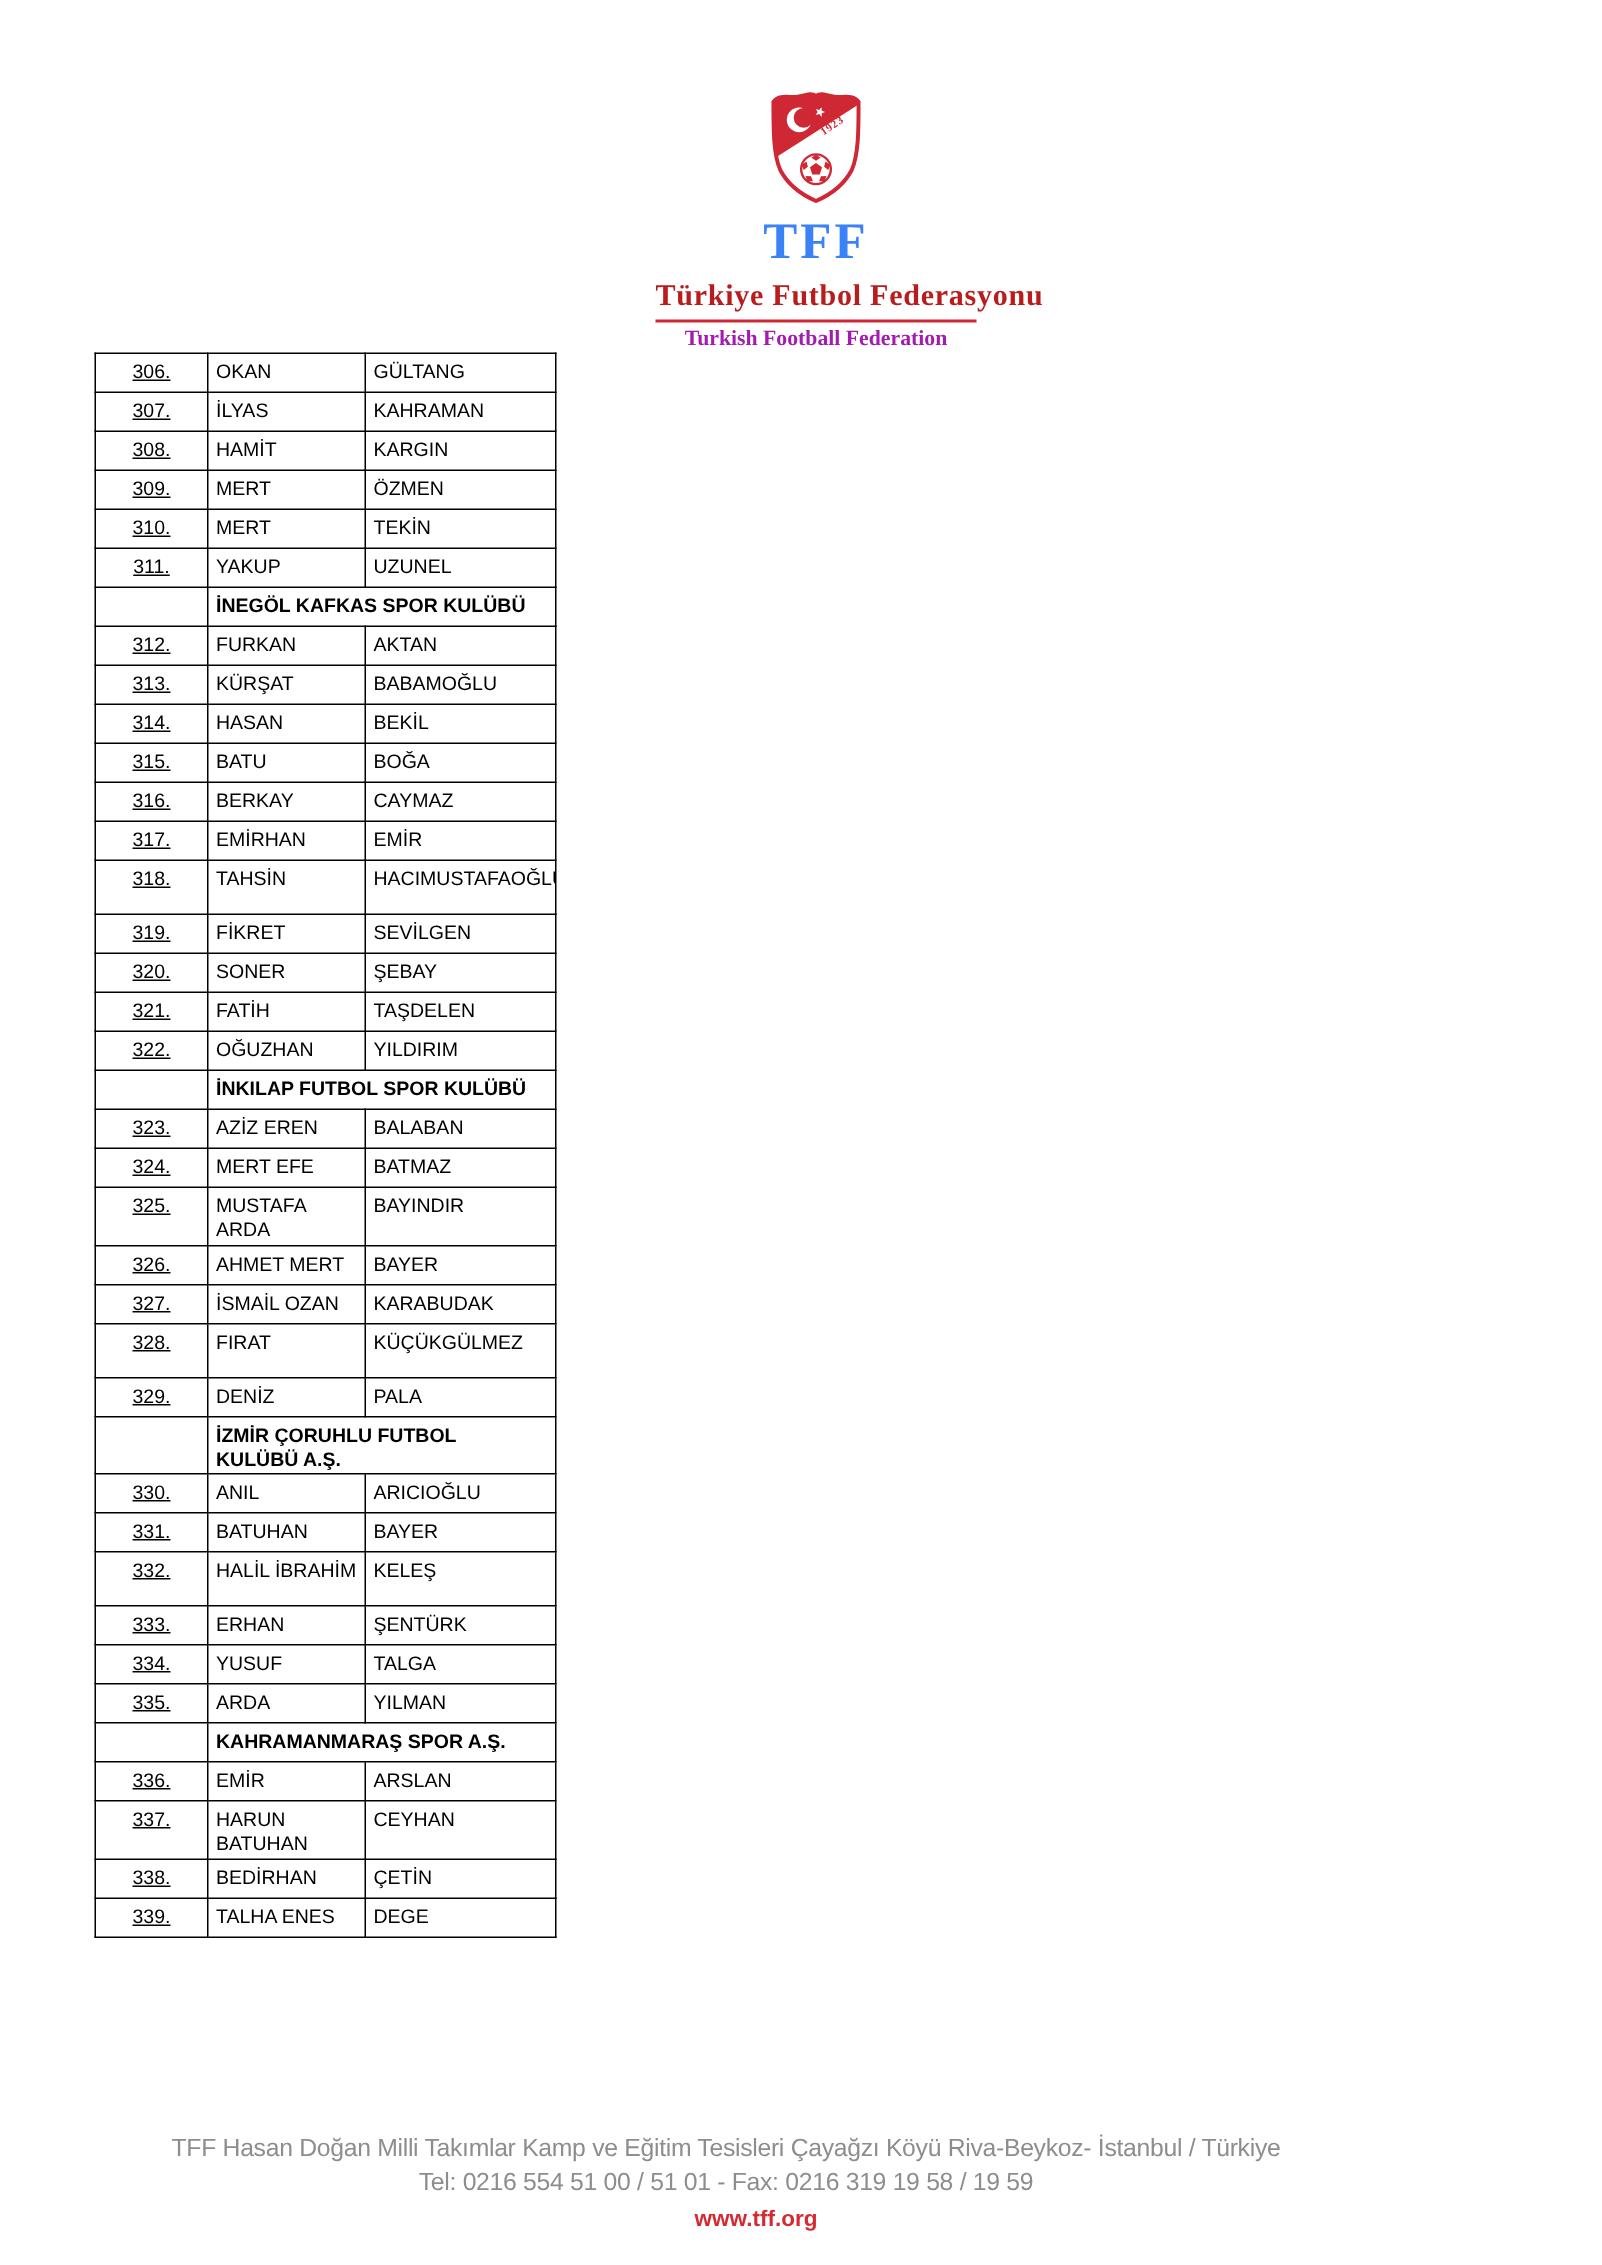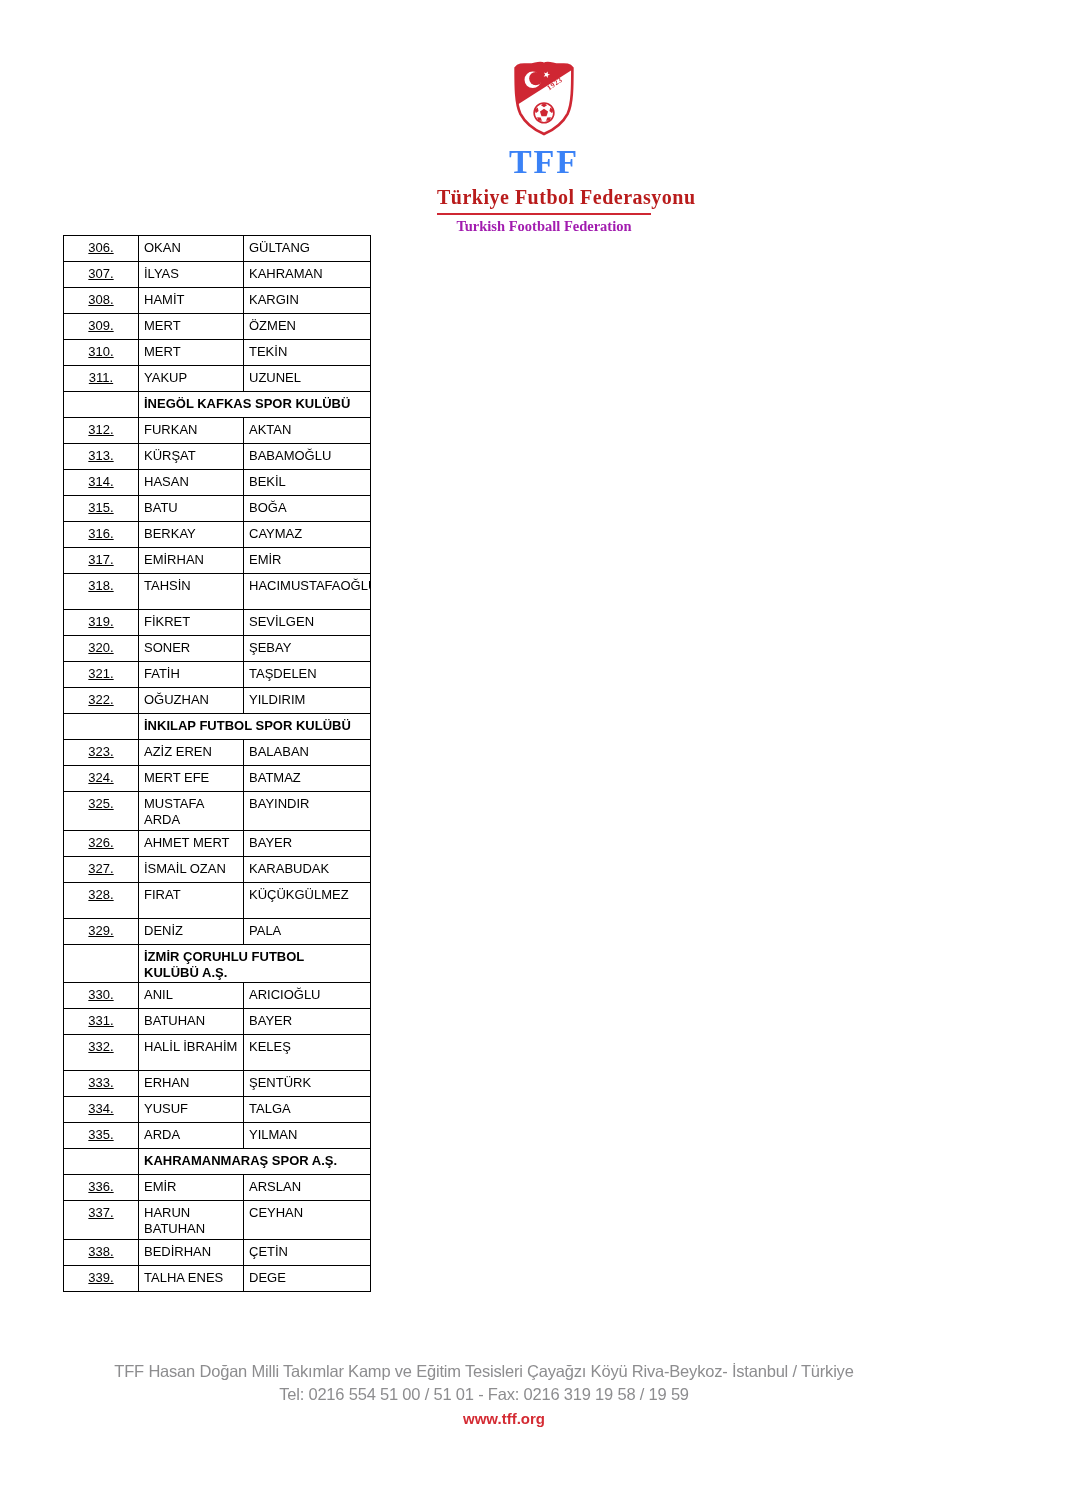--- a/index.html
+++ b/index.html
@@ -75,21 +75,21 @@
   td.c-no { text-align: center; padding-right: 9px; text-decoration: underline; }
   td.c-name { white-space: pre-line; }
   tr.section td.section-label {
     font-weight: bold;
     white-space: pre-line;
   }
 
   
   .footer {
     position: absolute;
-    top: 1360px;
+    top: 1421px;
     left: 0;
     width: 968px;
     text-align: center;
     color: #8d8d8f;
     font-size: 16.5px;
     line-height: 1.38;
     letter-spacing: -0.2px;
   }
   .footer .site {
     display: inline-block;

